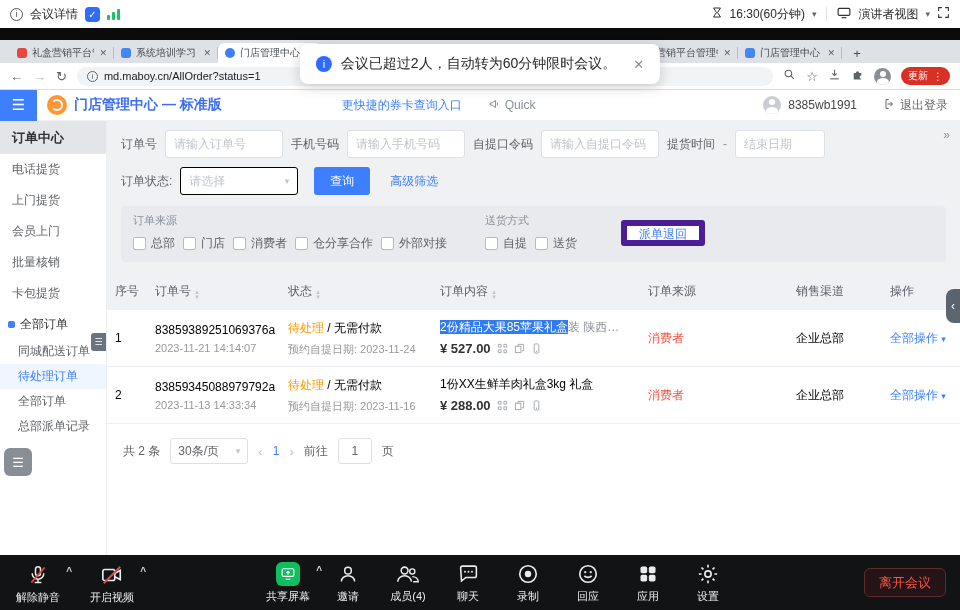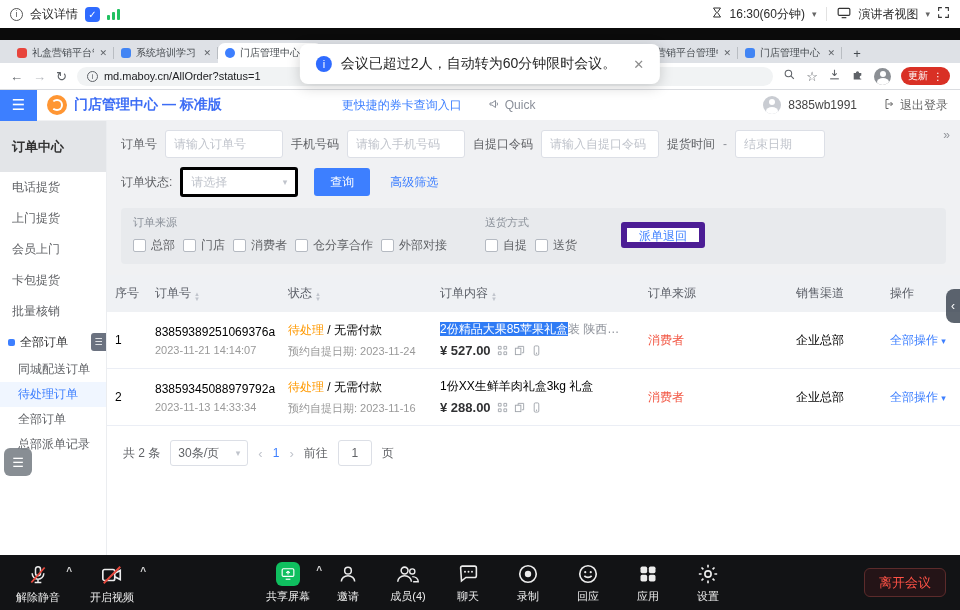--- a/index.html
+++ b/index.html
@@ -59,39 +59,39 @@
   .quick-link{color:#3d7fff}
   .quick{color:#8a8f99;display:flex;align-items:center;gap:4px}
   .hdr-right{margin-left:auto;display:flex;align-items:center;gap:7px;font-size:12px;color:#444;padding-right:12px}
   .avatar{width:18px;height:18px;border-radius:50%;background:#c9ccd2;position:relative;overflow:hidden}
   .avatar::before{content:"";position:absolute;left:6px;top:3px;width:6px;height:6px;border-radius:50%;background:#fff}
   .avatar::after{content:"";position:absolute;left:3px;top:10.5px;width:12px;height:8px;border-radius:50%;background:#fff}
   .logout{display:flex;align-items:center;gap:4px;color:#666;margin-left:20px}
 
   .page-body{flex:1;display:flex;overflow:hidden}
   .sidebar{width:107px;background:#fff;border-right:1px solid #ebedf0;position:relative;flex:none;font-size:12px}
-  .side-section{height:51px;background:#e3e5e8;display:flex;align-items:center;padding-left:12px;font-size:13px;font-weight:bold;color:#333}
+  .side-section{height:33px;background:#e3e5e8;display:flex;align-items:center;padding-left:12px;font-size:13px;font-weight:bold;color:#333}
   .side-item{height:31px;display:flex;align-items:center;padding-left:12px;color:#606266}
   .side-group{height:30px;display:flex;align-items:center;padding-left:8px;color:#303133;gap:5px}
   .group-dot{width:7px;height:7px;background:#3d7fff;border-radius:2px;flex:none}
   .side-child{height:25px;display:flex;align-items:center;padding-left:18px;color:#606266}
   .side-child.active{color:#3d7fff;background:#f0f6ff}
   .side-float{position:absolute;right:0;top:212px;width:15px;height:18px;background:#6b7280;border-radius:3px 0 0 3px;color:#fff;font-size:9px;display:flex;align-items:center;justify-content:center}
 
   .content{flex:1;background:#fff;position:relative;overflow:hidden;display:flex;flex-direction:column}
   .filters-band{background:#f0f1f3;padding:9px 14px 11px;position:relative;flex:none}
   .frow{display:flex;align-items:center;gap:8px}
   .frow + .frow{margin-top:9px}
   .flabel{font-size:12px;color:#606266;flex:none;white-space:nowrap}
   .finput{height:28px;background:#fff;border:1px solid #dcdfe6;border-radius:3px;font-size:12px;color:#333;padding:0 8px;width:118px;outline:none}
   input.finput::placeholder{color:#c0c4cc}
   .date-box{width:126px;height:28px;background:#fff;border:1px solid #dcdfe6;border-radius:3px;display:flex;align-items:center;gap:6px;padding:0 8px;font-size:12px;color:#606266}
   .date-box.end{width:90px;color:#c0c4cc}
   .sep{color:#909399}
-  .select-box{width:118px;height:28px;background:#fff;border:3px solid #000000;border-radius:3px;display:flex;align-items:center;justify-content:space-between;padding:12px 8px;font-size:12px;color:#c0c4cc}
+  .select-box{width:118px;height:28px;background:#fff;border:1px solid #000000;border-radius:3px;display:flex;align-items:center;justify-content:space-between;padding:12px 8px;font-size:12px;color:#c0c4cc}
   .arr{color:#c0c4cc;font-size:9px}
   .btn-primary{height:28px;padding:0 16px;background:#3d7fff;color:#fff;font-size:12px;border:none;border-radius:3px;margin-left:8px}
   .adv-link{color:#3d7fff;font-size:12px;margin-left:12px}
   .collapse-arrows{position:absolute;top:7px;right:10px;color:#909399;font-size:12px}
   .panel{margin-top:11px;background:#e8eaed;border-radius:4px;padding:7px 12px 10px;display:flex;gap:38px;align-items:flex-end}
   .plabel{font-size:11px;color:#8a9099;margin-bottom:7px}
   .cbrow{display:flex;gap:8px}
   .cb{display:flex;align-items:center;gap:5px;font-size:12px;color:#606266;white-space:nowrap}
   .cb i{width:13px;height:13px;border:1px solid #b5bac2;background:#fff;border-radius:2px;flex:none;display:block}
   .btn-outline{height:26px;padding:0 12px;background:#fff;border:6px solid #4c1d95;color:#3d7fff;font-size:12px;border-radius:3px;align-self:center;margin-left:6px}
@@ -269,22 +269,22 @@
             </span>
         </div>
       </div>
 
       <div class="page-body">
         <aside class="sidebar">
           <div class="side-section">订单中心</div>
           <div class="side-item">电话提货</div>
           <div class="side-item">上门提货</div>
           <div class="side-item">会员上门</div>
+          <div class="side-item">批量核销</div>
           <div class="side-item">卡包提货</div>
-          <div class="side-item">批量核销</div>
           <div class="side-group">
               <span class="group-dot"></span>
               <span>全部订单</span>
             </div>
           <div class="side-child">同城配送订单</div>
           <div class="side-child active">待处理订单</div>
           <div class="side-child">全部订单</div>
           <div class="side-child">总部派单记录</div>
           <div class="side-float">☰</div>
         </aside>

